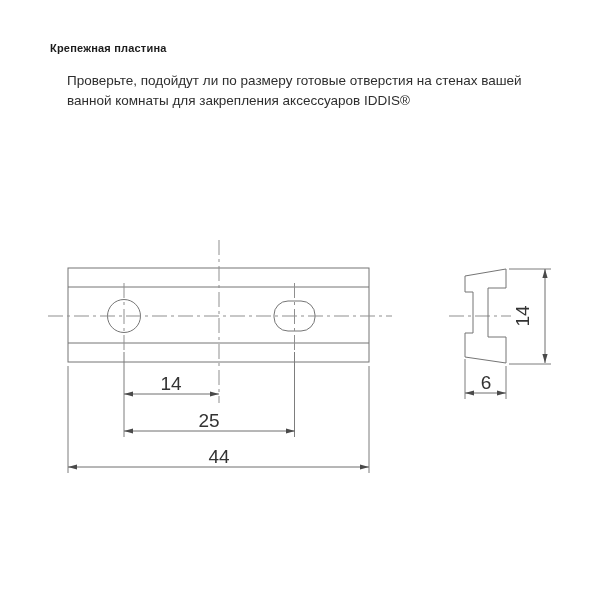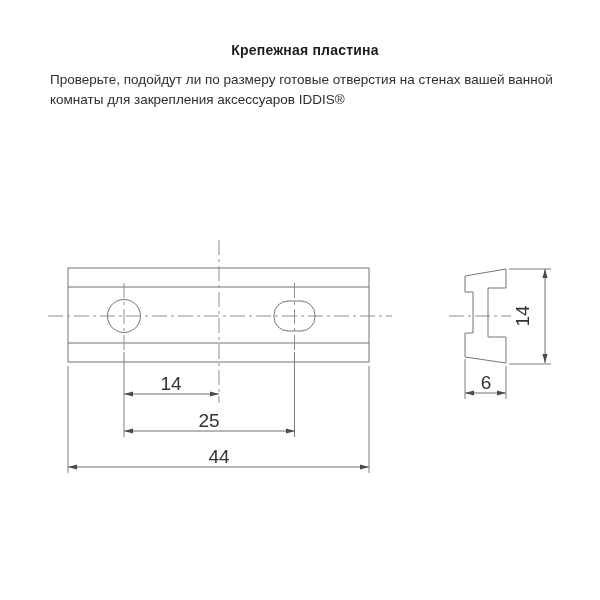--- a/index.html
+++ b/index.html
@@ -18,28 +18,27 @@
     background: #ffffff;
   }
   .header {
     position: absolute;
     left: 50px;
     top: 42px;
     width: 510px;
   }
   .title {
     margin: 0 0 12px 0;
-    font-size: 14px;
+    font-size: 11px;
     font-weight: 700;
     color: #1c1c1c;
     letter-spacing: 0.2px;
-    text-align: center;
   }
   .description {
-    margin: 0;
+    margin: 17px;
     font-size: 13.5px;
     line-height: 19.5px;
     color: #2e2e2e;
     max-width: 505px;
   }
   .drawing-svg {
     position: absolute;
     left: 0;
     top: 0;
     width: 600px;

